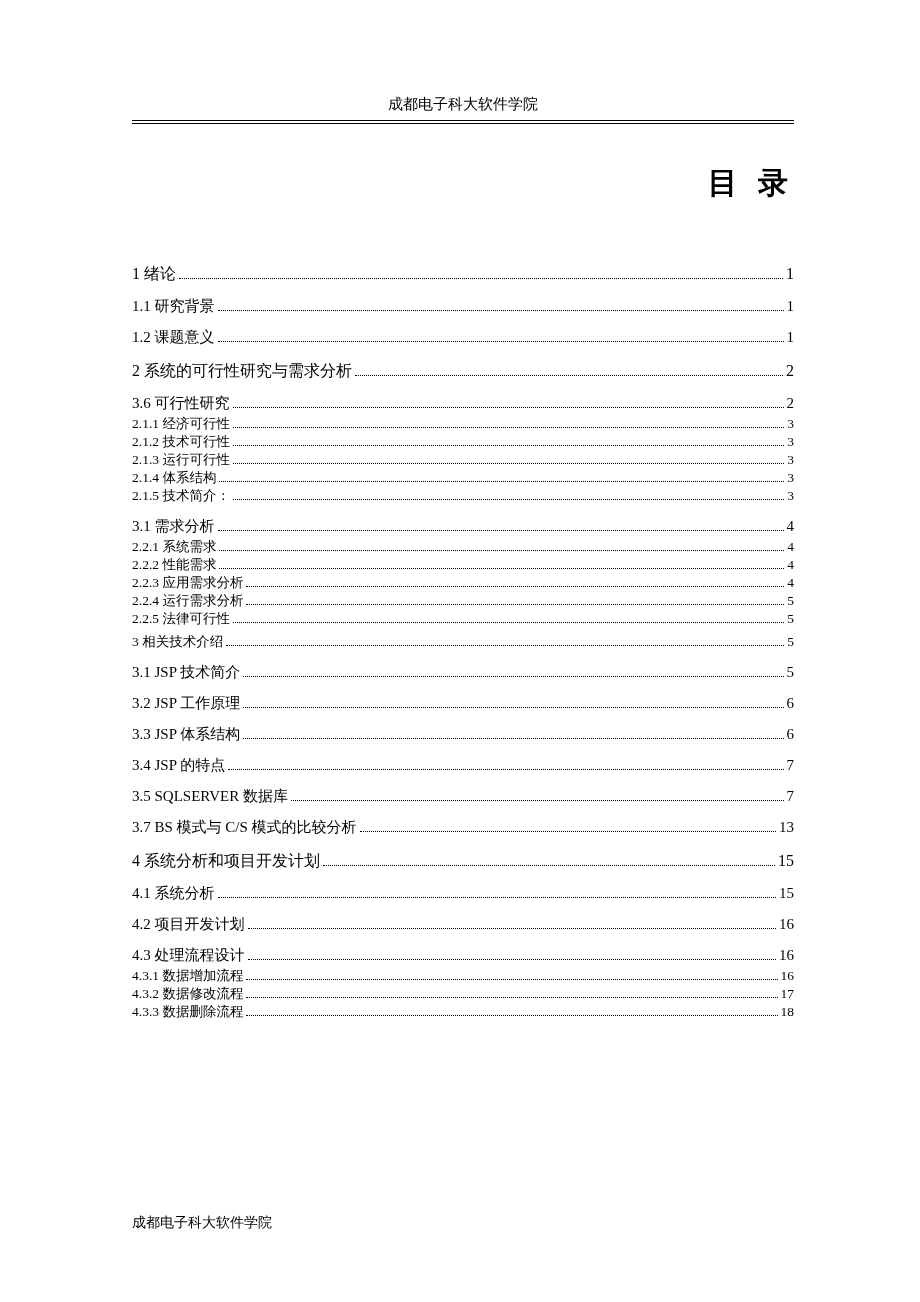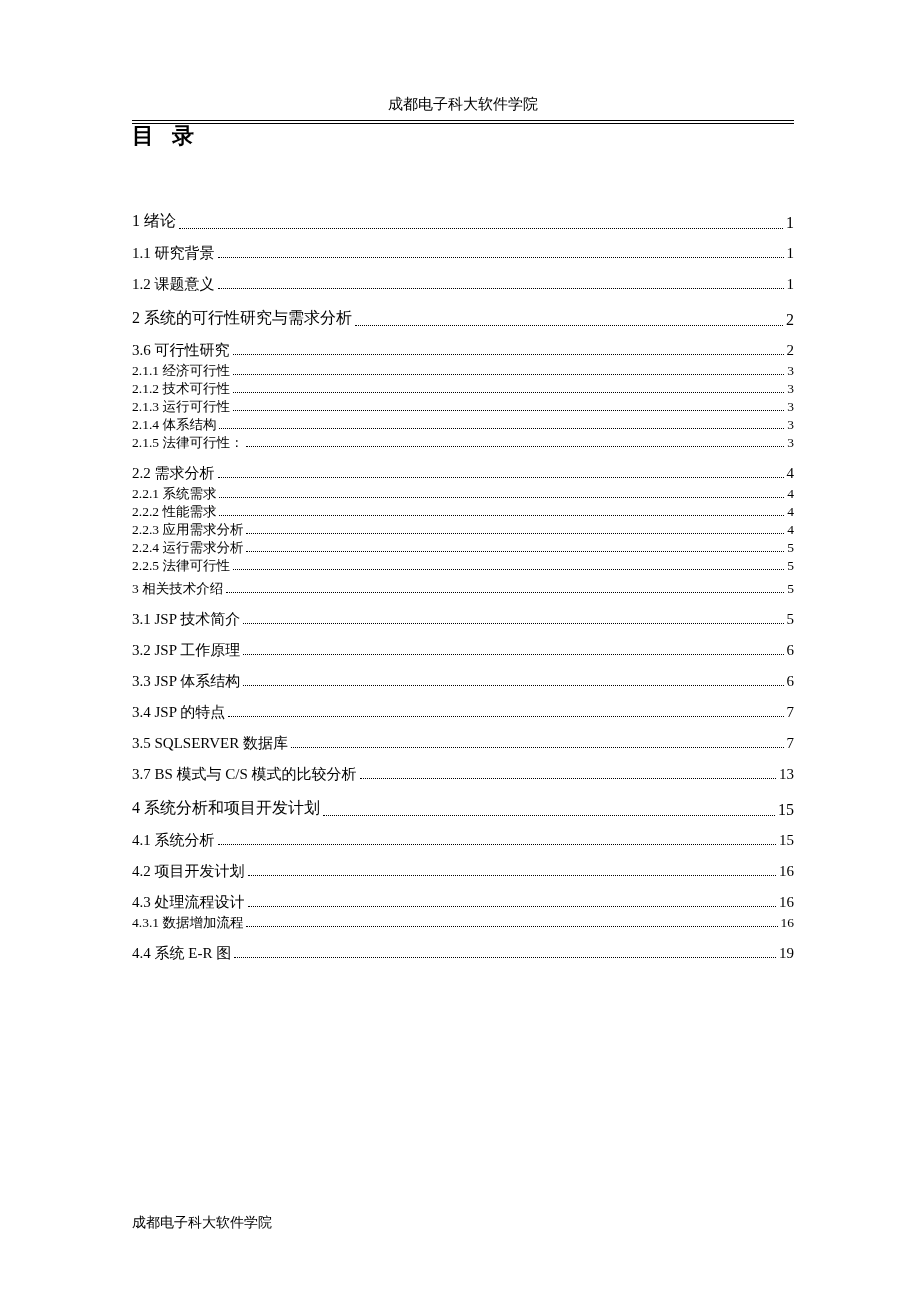--- a/index.html
+++ b/index.html
@@ -21,40 +21,40 @@
       border-bottom: 1.5px solid #000;
       position: relative;
     }
     .header::after {
       content: '';
       position: absolute;
       left: 0; right: 0; bottom: -4px;
       border-bottom: 0.8px solid #000;
     }
     .title {
-      text-align: left;
-      font-size: 22px;
+      text-align: right;
+      font-size: 30px;
       font-weight: bold;
+      margin-top: 42px;
       letter-spacing: 6px;
       font-family: "SimHei", "黑体", sans-serif;
     }
     .toc {
       margin-top: 60px;
     }
     .toc-item {
       display: flex;
       align-items: baseline;
       font-size: 14.5px;
       white-space: nowrap;
     }
     .toc-item.level1 {
       font-size: 16px;
       margin-top: 14px;
       margin-bottom: 4px;
-      align-items: flex-end;
     }
     .toc-item.level2 {
       font-size: 15px;
       margin-top: 12px;
       margin-bottom: 2px;
       text-align: right;
     }
     .toc-item.level3 {
       font-size: 13.5px;
     }
@@ -128,26 +128,26 @@
         <span class="toc-label">2.1.3 运行可行性</span>
         <span class="toc-dots"></span>
         <span class="toc-page">3</span>
       </div>
       <div class="toc-item level3">
         <span class="toc-label">2.1.4 体系结构</span>
         <span class="toc-dots"></span>
         <span class="toc-page">3</span>
       </div>
       <div class="toc-item level3">
-        <span class="toc-label">2.1.5 法律可行性：</span>
-        <span class="toc-dots"></span>
-        <span class="toc-page">3</span>
-      </div>
-      <div class="toc-item level2">
-        <span class="toc-label">2.2  需求分析</span>
+        <span class="toc-label">2.1.5 技术简介：</span>
+        <span class="toc-dots"></span>
+        <span class="toc-page">3</span>
+      </div>
+      <div class="toc-item level2">
+        <span class="toc-label">3.1  需求分析</span>
         <span class="toc-dots"></span>
         <span class="toc-page">4</span>
       </div>
       <div class="toc-item level3">
         <span class="toc-label">2.2.1 系统需求</span>
         <span class="toc-dots"></span>
         <span class="toc-page">4</span>
       </div>
       <div class="toc-item level3">
         <span class="toc-label">2.2.2 性能需求</span>
@@ -222,20 +222,25 @@
       <div class="toc-item level2">
         <span class="toc-label">4.3  处理流程设计</span>
         <span class="toc-dots"></span>
         <span class="toc-page">16</span>
       </div>
       <div class="toc-item level3">
         <span class="toc-label">4.3.1 数据增加流程</span>
         <span class="toc-dots"></span>
         <span class="toc-page">16</span>
       </div>
-      <div class="toc-item level2">
-        <span class="toc-label">4.4  系统 E-R 图</span>
-        <span class="toc-dots"></span>
-        <span class="toc-page">19</span>
+      <div class="toc-item level3">
+        <span class="toc-label">4.3.2 数据修改流程</span>
+        <span class="toc-dots"></span>
+        <span class="toc-page">17</span>
+      </div>
+      <div class="toc-item level3">
+        <span class="toc-label">4.3.3 数据删除流程</span>
+        <span class="toc-dots"></span>
+        <span class="toc-page">18</span>
       </div>
     </div>
 </div>
 <div class="footer">成都电子科大软件学院</div>
 
 </body></html>

